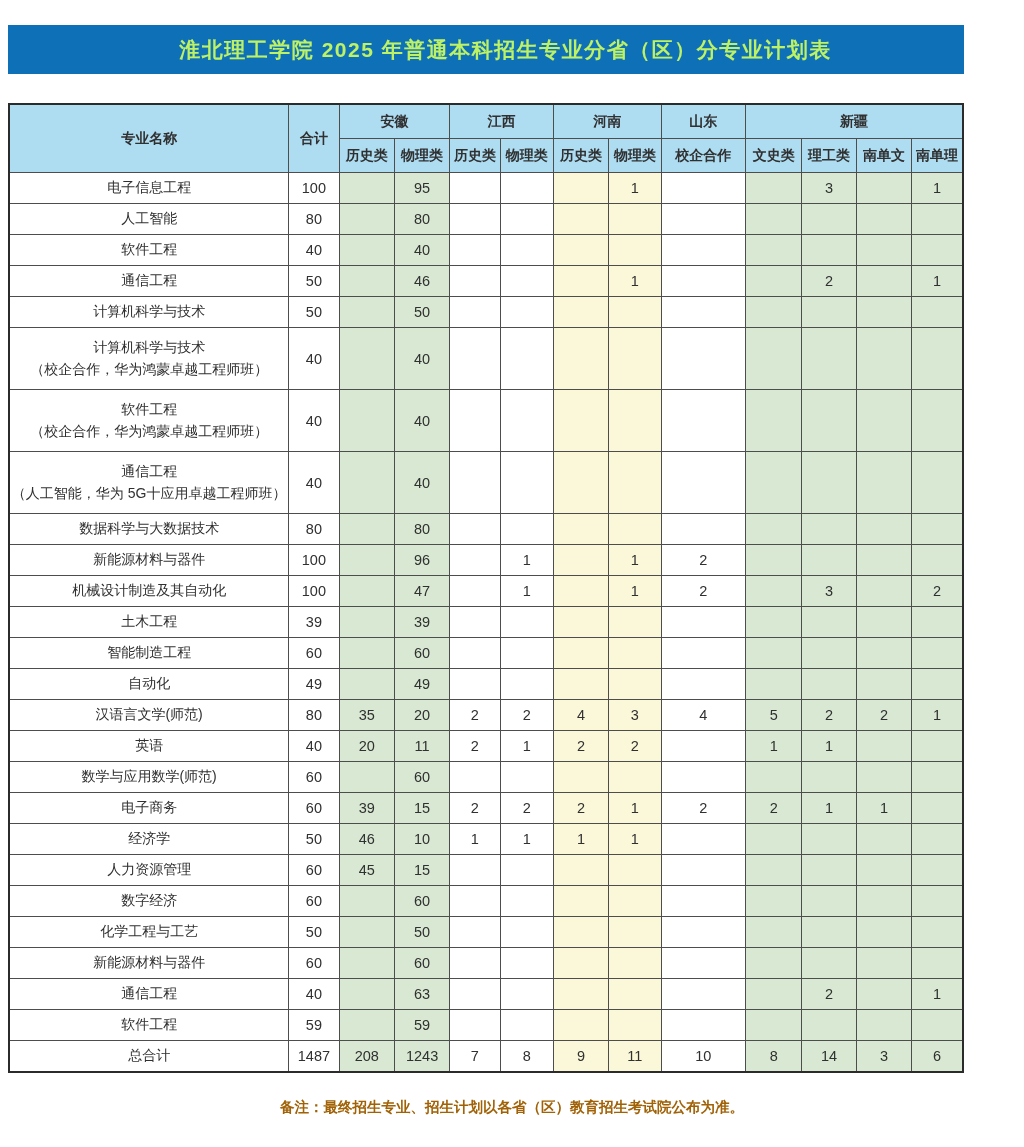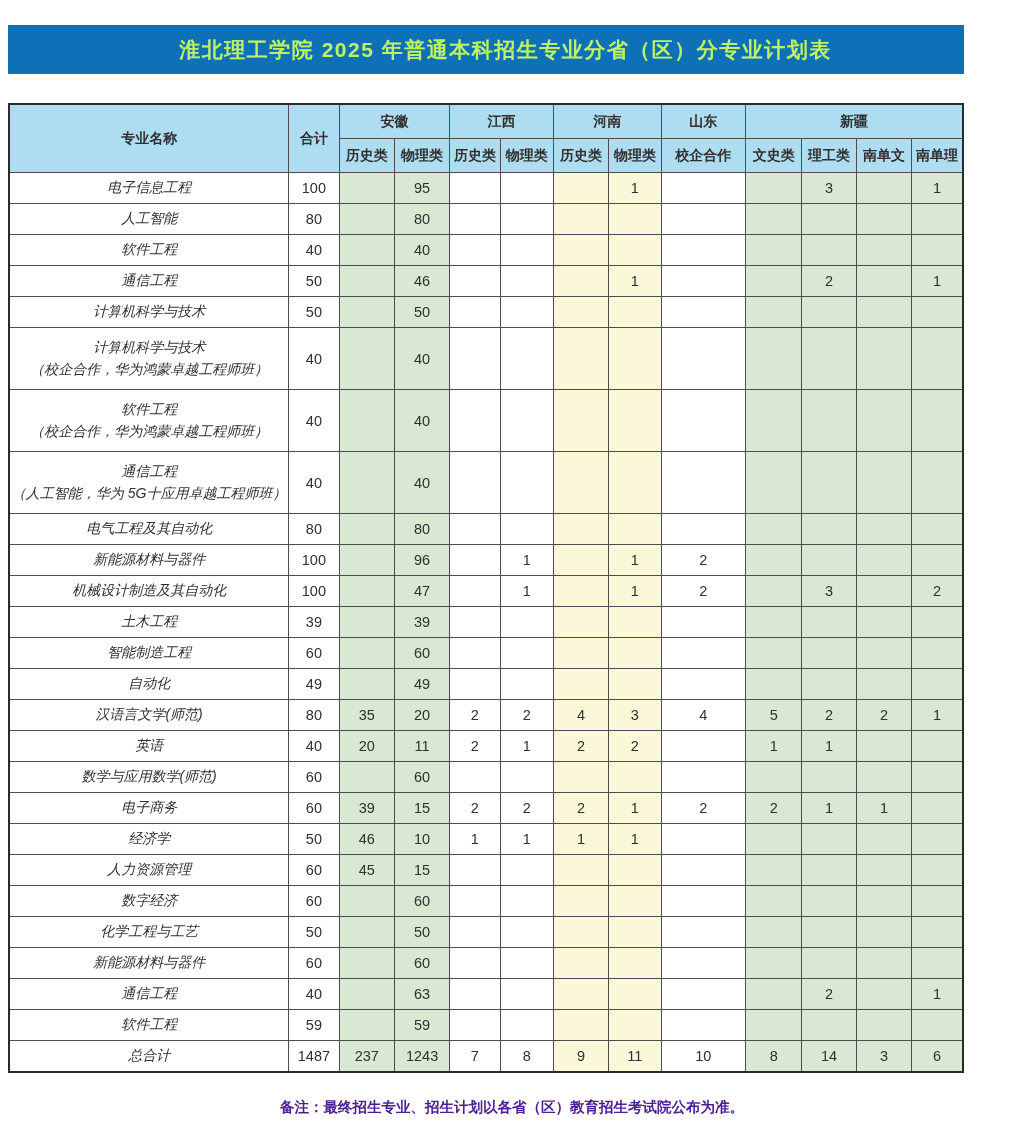--- a/index.html
+++ b/index.html
@@ -35,28 +35,28 @@
     padding:0;overflow:hidden;
   }
   .plan thead th{
     background:var(--header-blue);
     font-weight:bold;font-size:14px;
     height:33px;white-space:nowrap;
   }
   .plan tbody tr{height:31px;}
   .plan tbody tr.tall{height:62px;}
   .plan tbody td{font-size:14.5px;}
-  .plan td.major{font-size:14px;white-space:nowrap;font-style:italic;}
+  .plan td.major{font-size:14px;white-space:nowrap;}
   .plan td.major div{line-height:1.55;}
   .tint-green{background:var(--green);}
   .tint-yellow{background:var(--yellow);}
   .tint-white{background:#ffffff;}
   .note{
     position:absolute;left:0;top:1098px;width:1024px;
-    text-align:center;font-size:14.5px;font-weight:600;color:#4c1d95;
+    text-align:center;font-size:14.5px;font-weight:600;color:#a16207;
   }
 </style>
 </head>
 <body>
 
 <div class="banner">
   <span>淮北理工学院 2025 年普通本科招生专业分省（区）分专业计划表</span>
 </div>
 
 <table class="plan">
@@ -234,21 +234,21 @@
         <td class="tint-yellow"></td>
         <td class="tint-yellow"></td>
         <td class="tint-white"></td>
         <td class="tint-green"></td>
         <td class="tint-green"></td>
         <td class="tint-green"></td>
         <td class="tint-green"></td>
       </tr>
       <tr>
         <td class="major">
-          <div>电气工程及其自动化</div>
+          <div>数据科学与大数据技术</div>
         </td>
         <td>80</td>
         <td class="tint-green"></td>
         <td class="tint-green">80</td>
         <td class="tint-white"></td>
         <td class="tint-white"></td>
         <td class="tint-yellow"></td>
         <td class="tint-yellow"></td>
         <td class="tint-white"></td>
         <td class="tint-green"></td>
@@ -526,21 +526,21 @@
         <td class="tint-green"></td>
         <td class="tint-green"></td>
         <td class="tint-green"></td>
         <td class="tint-green"></td>
       </tr>
       <tr>
         <td class="major">
           <div>总合计</div>
         </td>
         <td>1487</td>
-        <td class="tint-green">237</td>
+        <td class="tint-green">208</td>
         <td class="tint-green">1243</td>
         <td class="tint-white">7</td>
         <td class="tint-white">8</td>
         <td class="tint-yellow">9</td>
         <td class="tint-yellow">11</td>
         <td class="tint-white">10</td>
         <td class="tint-green">8</td>
         <td class="tint-green">14</td>
         <td class="tint-green">3</td>
         <td class="tint-green">6</td>

